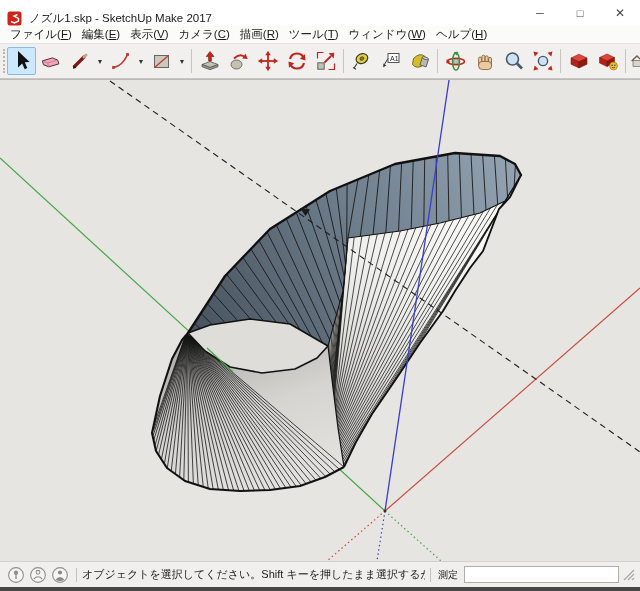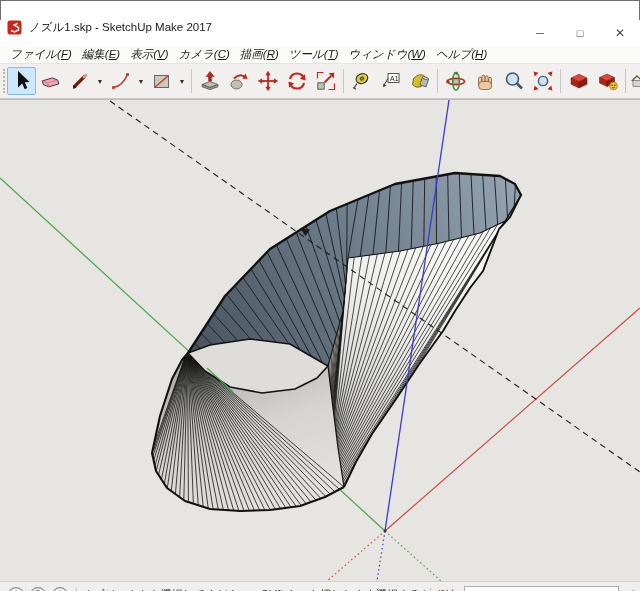--- a/index.html
+++ b/index.html
@@ -1,31 +1,31 @@
 <!DOCTYPE html>
 <html><head>
 <meta charset="utf-8">
 <style>
   html,body{margin:0;padding:0;background:#9a9a9a;}
   *{box-sizing:border-box;}
   .window{width:640px;height:591px;position:relative;background:#fff;
     font-family:"Liberation Sans","DejaVu Sans",sans-serif;color:#1a1a1a;
     box-shadow:inset 0 0 0 1px #6f6f6f;overflow:hidden;}
   
-  .titlebar{height:26px;display:flex;align-items:flex-start;background:#ffffff;padding-left:7px;margin-top:20px;}
+  .titlebar{height:26px;display:flex;align-items:flex-end;background:#ffffff;padding-left:7px;}
   .applogo{width:15px;height:15px;flex:0 0 auto;}
   .title{font-size:11.5px;margin-left:7px;flex:1 1 auto;white-space:nowrap;overflow:hidden;}
   .winbtns{display:flex;height:100%;}
   .wbtn{width:40px;height:100%;display:flex;align-items:center;justify-content:center;
     font-size:11px;color:#444;}
   .wbtn.close{font-size:12px;}
   
   .menubar{height:18px;display:flex;align-items:center;background:#fbfbfa;padding-left:5px;
     border-bottom:1px solid #e4e3e1;}
-  .mi{font-size:11.5px;padding:0 5px;white-space:nowrap;font-style:italic;}
+  .mi{font-size:11.5px;padding:0 5px;white-space:nowrap;}
   
   .toolbar{height:35px;background:#f1f0ee;display:flex;align-items:center;padding-left:2px;
     border-bottom:1px solid #c9c8c6;overflow:hidden;}
   .tgrip{width:5px;height:24px;border-left:2px dotted #b8b7b5;margin:0 2px 0 1px;}
   .tb{width:29px;height:28px;display:flex;align-items:center;justify-content:center;flex:0 0 auto;}
   .tb.active{background:#cce8ff;border:1px solid #84bce6;border-radius:2px;}
   .dd{width:12px;height:28px;display:flex;align-items:center;justify-content:center;
     font-size:7px;color:#333;flex:0 0 auto;}
   .tsep{width:1px;height:24px;background:#c6c5c3;margin:0 3px;flex:0 0 auto;}
   .tb svg{display:block;}

